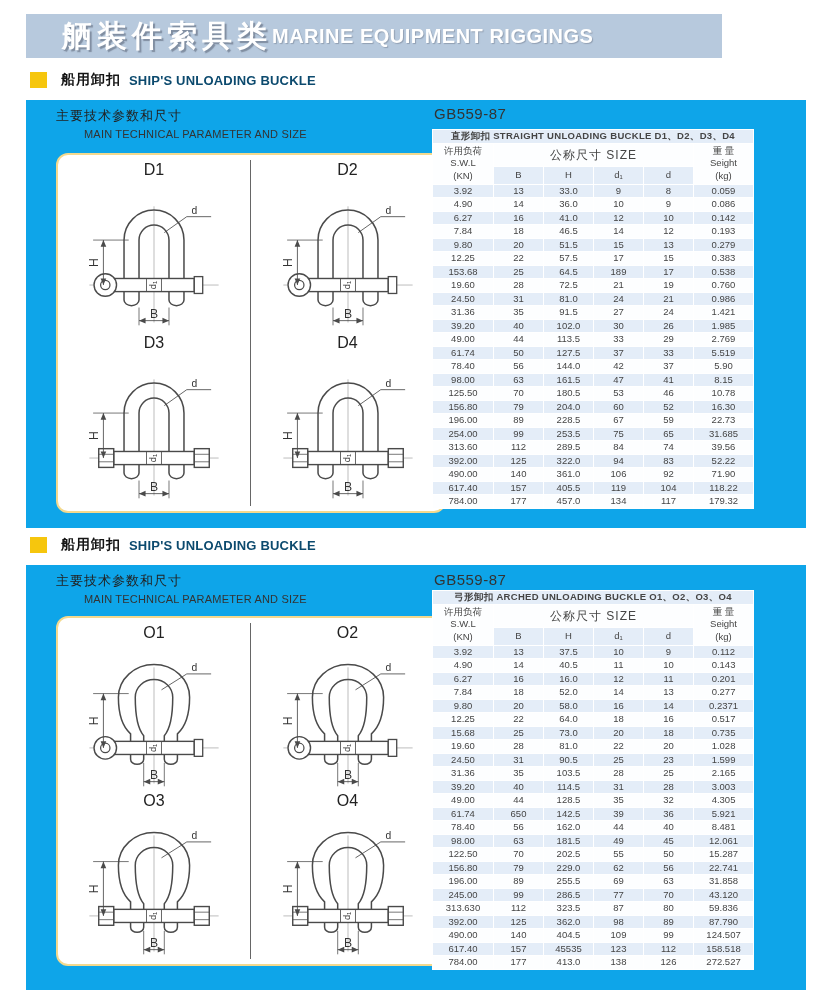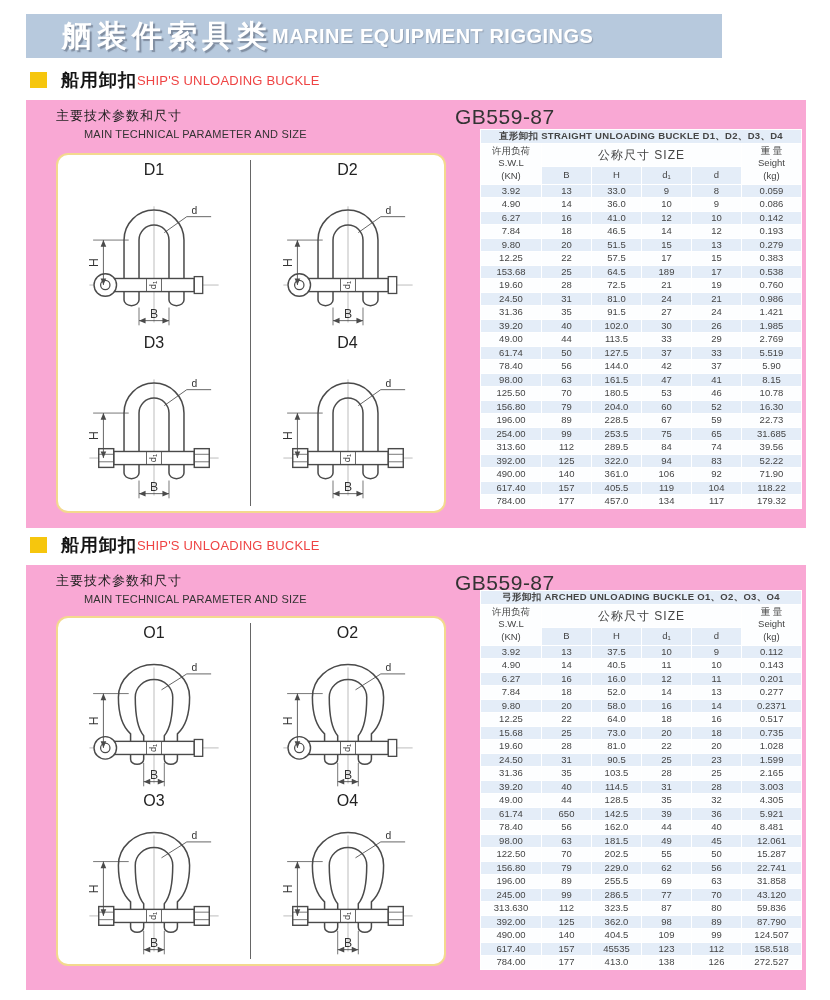--- a/index.html
+++ b/index.html
@@ -10,41 +10,41 @@
   .banner{position:absolute;left:26px;top:14px;width:696px;height:44px;background:#b7c9dd;
           display:flex;align-items:center;padding-left:36px;box-sizing:border-box;}
   .banner-cn{font-size:30px;font-weight:bold;color:#fff;letter-spacing:5px;
              text-shadow:2px 2px 1px rgba(110,122,140,.75);}
   .banner-en{font-size:20px;font-weight:bold;color:#fff;margin-left:0;letter-spacing:.5px;
              text-shadow:1px 1px 1px rgba(120,132,150,.6);}
 
   
   .sec-head{position:absolute;left:26px;width:780px;height:24px;display:flex;align-items:center;}
   .bullet{width:17px;height:16px;background:#f6c60d;margin-left:4px;}
-  .sec-cn{font-size:18px;font-weight:bold;color:#151515;margin-left:14px;letter-spacing:1px;}
-  .sec-en{font-size:13px;font-weight:normal;color:#ef4444;margin-left:0;letter-spacing:.2px;}
+  .sec-cn{font-size:14px;font-weight:bold;color:#151515;margin-left:14px;letter-spacing:1px;}
+  .sec-en{font-size:13px;font-weight:bold;color:#0c4a6e;margin-left:8px;letter-spacing:.2px;}
 
   
-  .panel{position:absolute;left:26px;width:780px;background:#f9a8d4;}
+  .panel{position:absolute;left:26px;width:780px;background:#0ea5e9;}
   .param{position:absolute;left:30px;top:7px;}
   .param-cn{font-size:13px;color:#222;letter-spacing:1px;}
   .param-en{font-size:11px;color:#333;margin-top:3px;letter-spacing:.2px;margin-left:28px;}
-  .std-code{position:absolute;left:429px;font-size:21px;color:#333;letter-spacing:.5px;}
+  .std-code{position:absolute;left:408px;font-size:15px;color:#333;letter-spacing:.5px;}
 
   
   .dbox{position:absolute;left:30px;width:390px;background:#fff;border:2px solid #f3d98e;
         border-radius:12px;box-sizing:border-box;display:grid;
         grid-template-columns:1fr 1fr;grid-template-rows:1fr 1fr;padding:5px 0;}
   .quad{position:relative;display:flex;flex-direction:column;align-items:center;}
   .quad-l{border-right:1.5px solid #666;}
   .quad-label{font-size:16px;color:#222;height:18px;line-height:18px;margin-top:1px;}
   .quad-svg{flex:1;display:flex;align-items:center;justify-content:center;}
 
   
-  .tbl{position:absolute;left:454px;width:321px;border-collapse:collapse;table-layout:fixed;padding-left:44px;}
+  .tbl{position:absolute;left:406px;width:321px;border-collapse:collapse;table-layout:fixed;padding-left:44px;}
   .tbl td{text-align:center;padding:0;box-sizing:border-box;}
   .t-title td{background:#c9dbef;color:#f2f7ff;font-weight:bold;font-size:10px;height:17px;
               border:1px solid #fff;letter-spacing:.3px;}
   .t-head td,.t-sub td{background:#a9c3e2;color:#fff;border:1px solid #fff;}
   .t-head .span3{font-size:9.5px;line-height:1.3;height:41px;}
   .t-head .size-h{font-size:12px;height:19px;letter-spacing:1px;}
   .t-sub td{font-size:11px;height:21px;}
   .tbl tbody td{border:1px solid #fff;font-size:9.5px;color:#454545;height:12.5px;line-height:12.5px;}
   .tbl tbody tr:nth-child(odd) td{background:#e4edf8;}
   .tbl tbody tr:nth-child(even) td{background:#fdfeff;}

